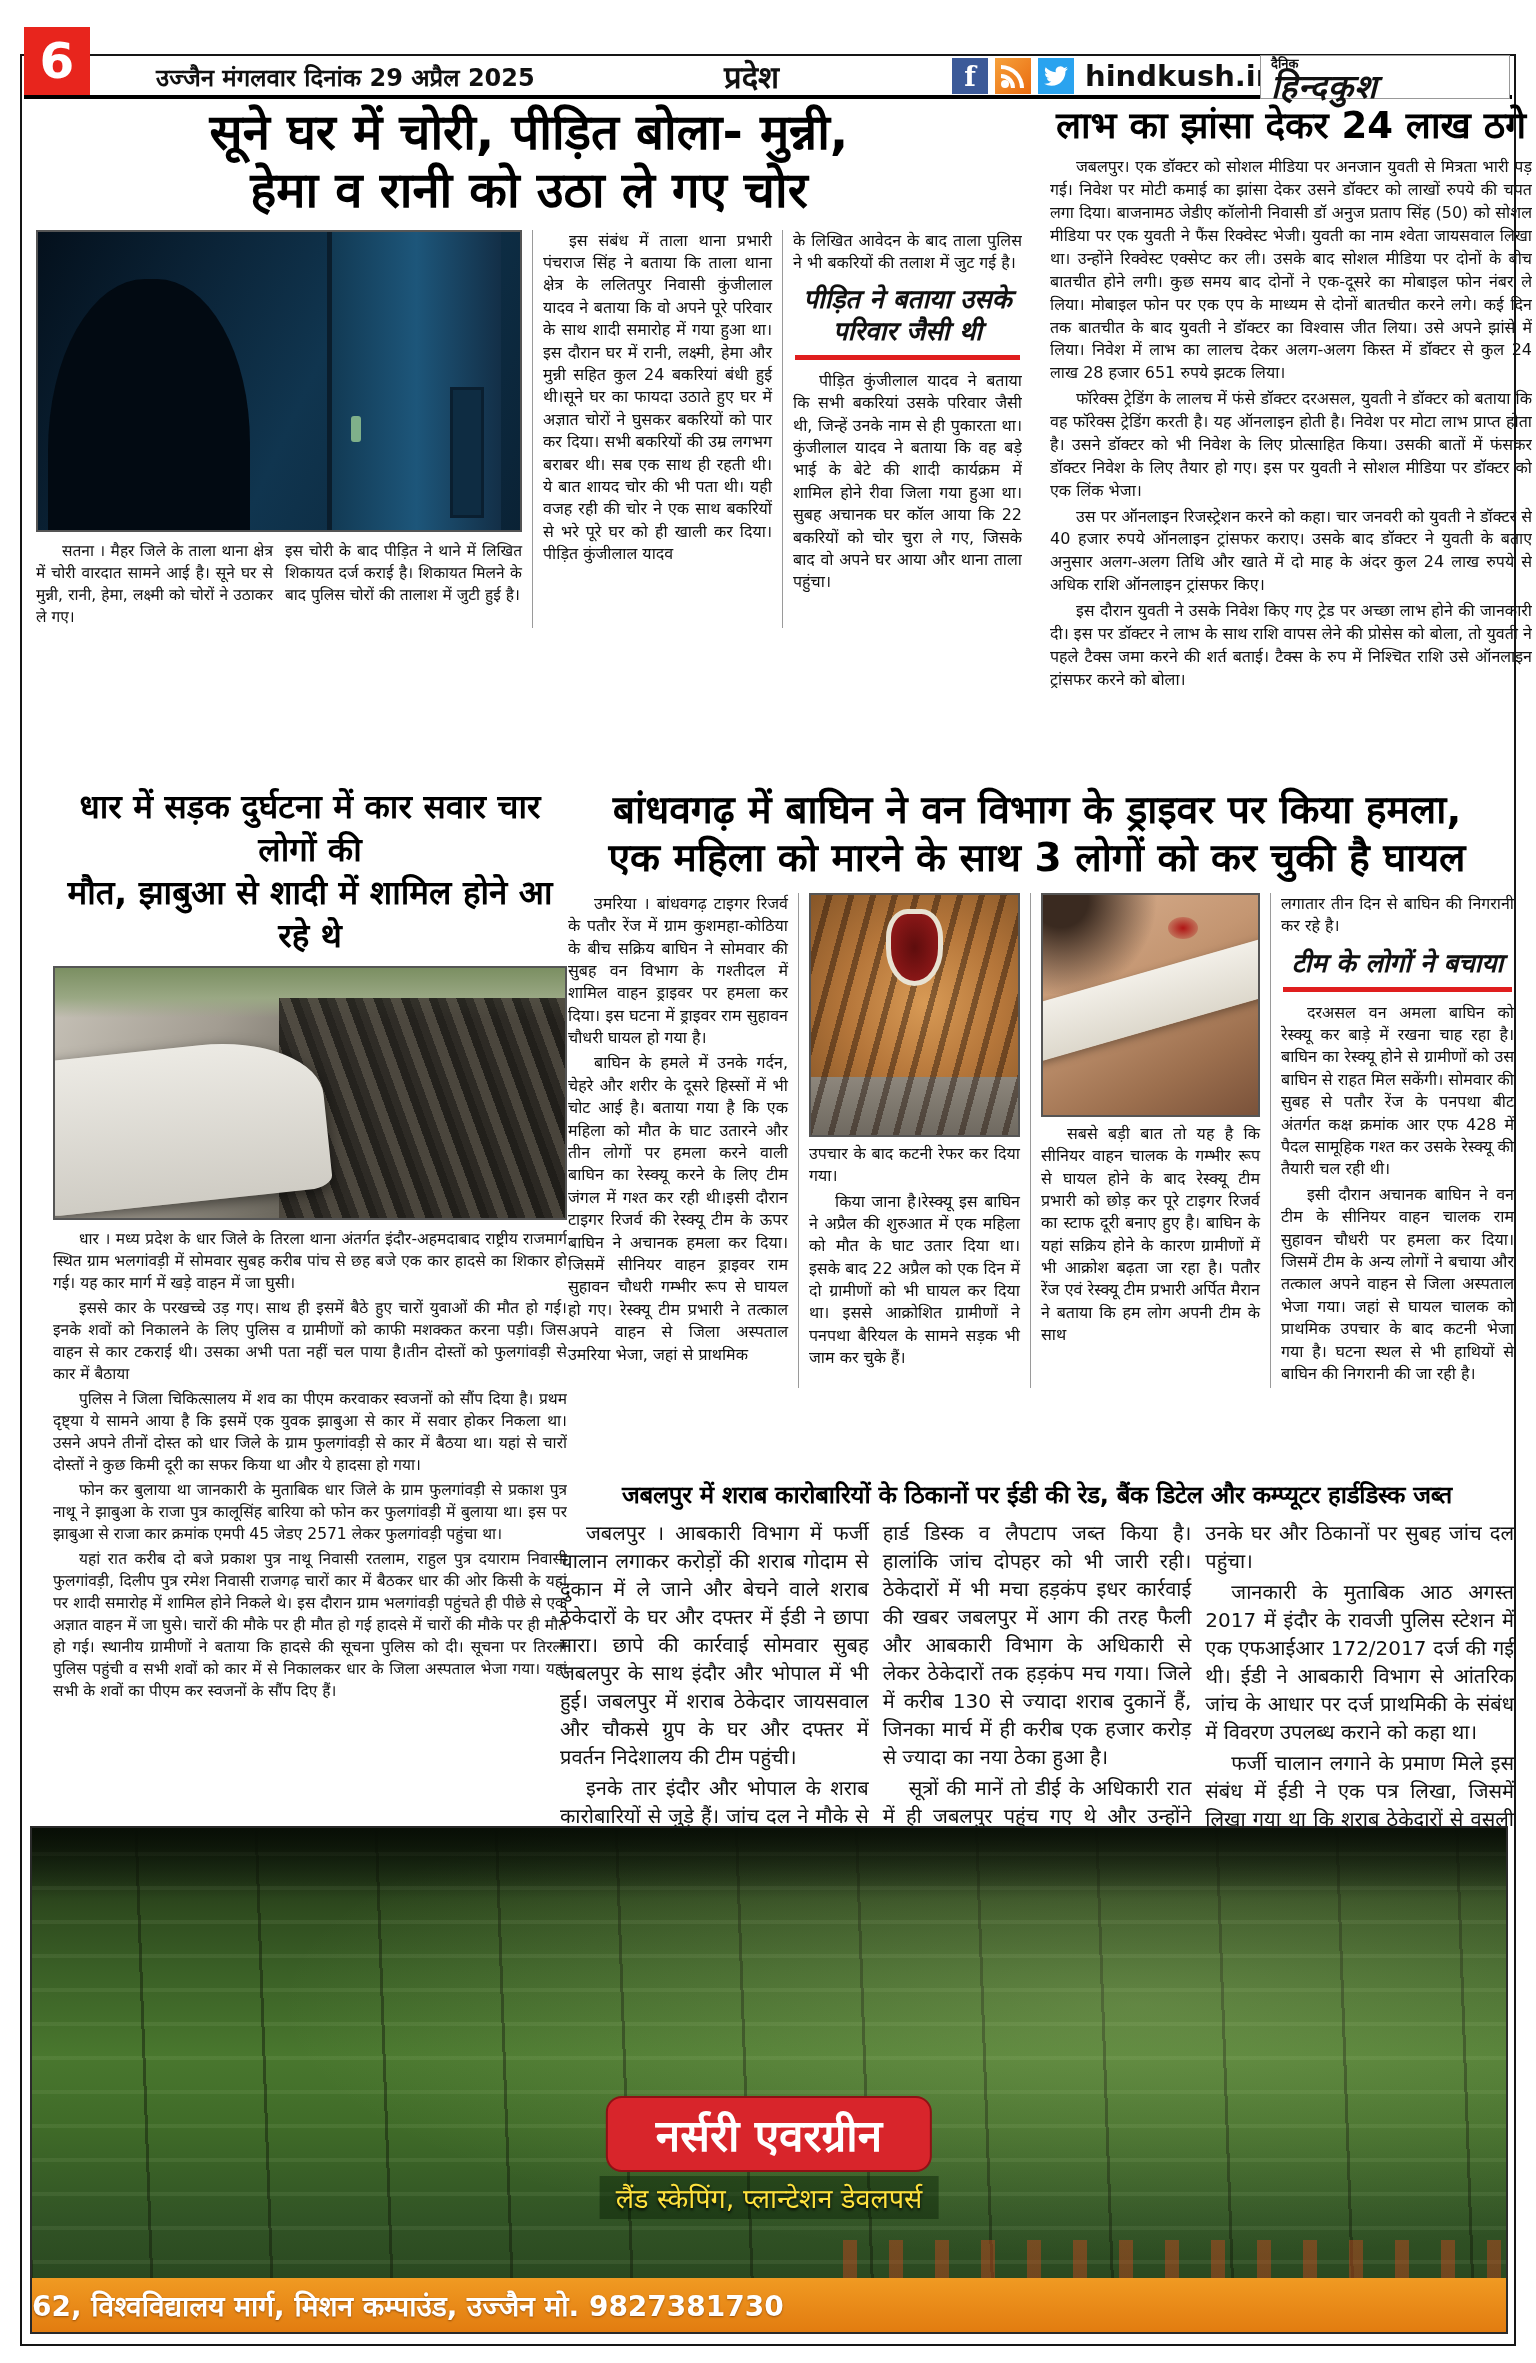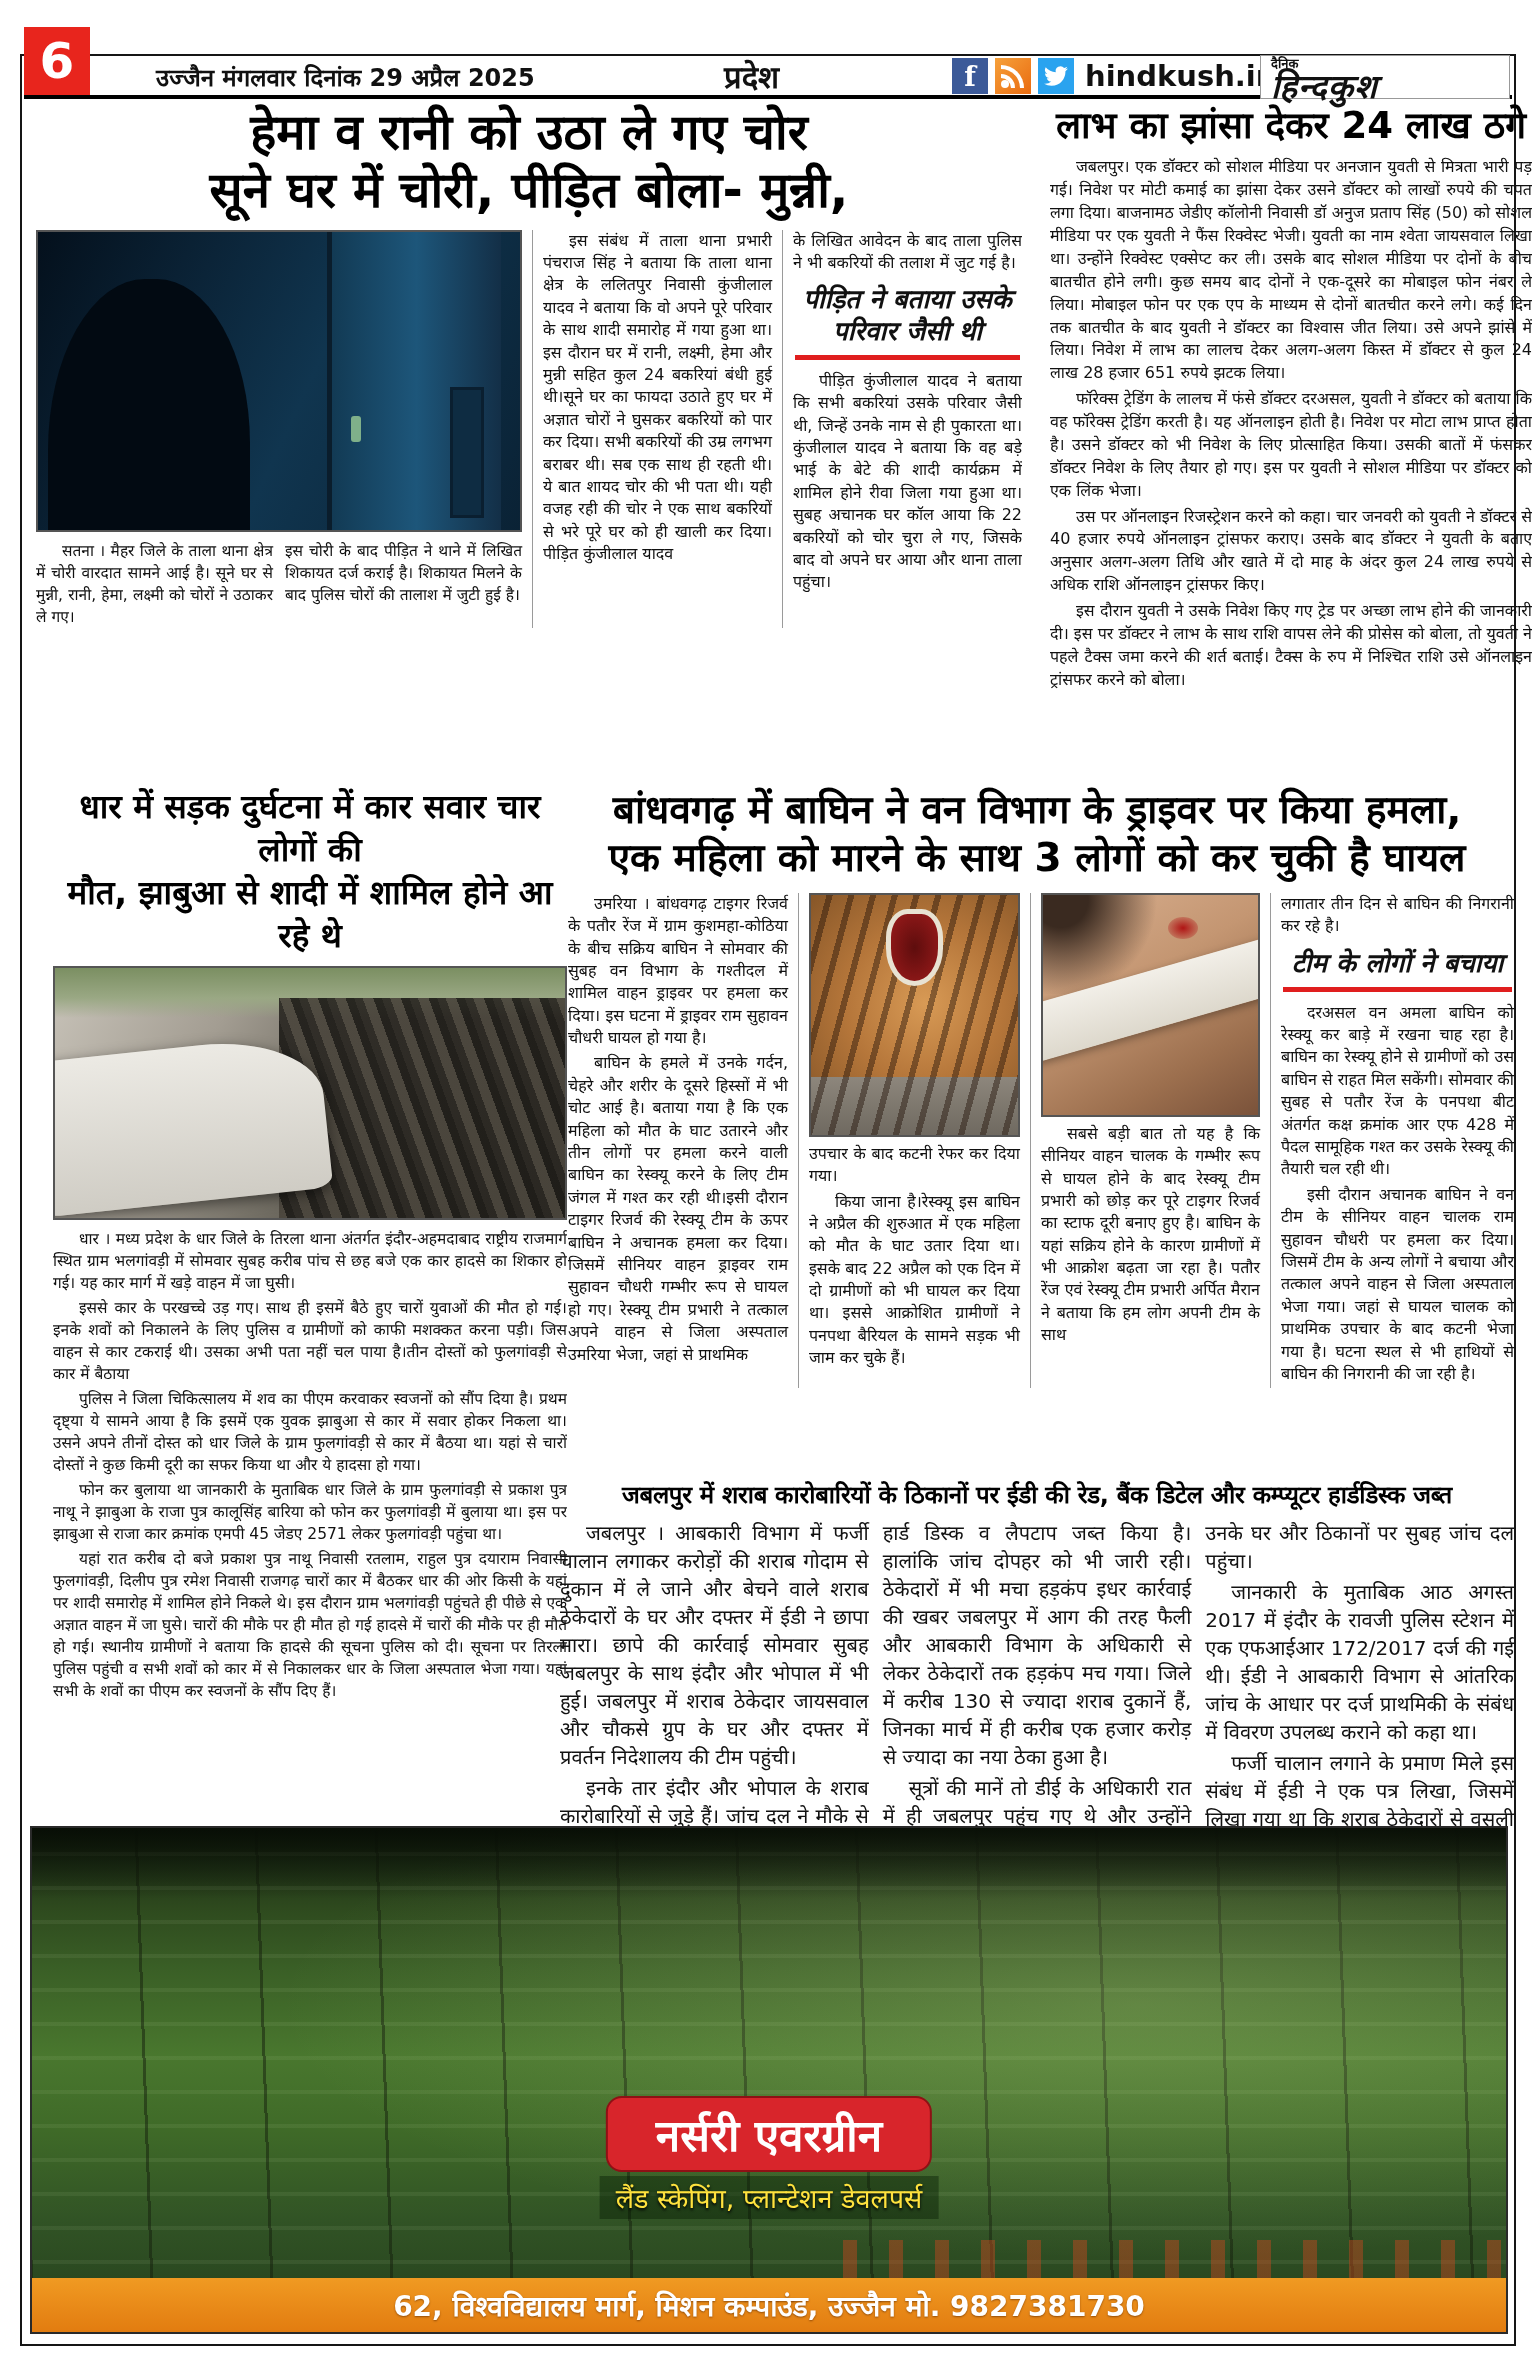--- a/index.html
+++ b/index.html
@@ -122,21 +122,21 @@
               background:linear-gradient(180deg,rgba(5,10,4,.85),rgba(5,10,4,0)); }
   .ad-pots { position:absolute; bottom:42px; right:0; width:45%; height:10%; opacity:.55;
              background:repeating-linear-gradient(90deg,rgba(205,70,30,.8) 0 14px,rgba(0,0,0,0) 14px 46px); }
   .ad-title { position:absolute; left:50%; transform:translateX(-50%); top:268px;
               background:#d8252b; color:#fff; font-size:44px; font-weight:800;
               padding:6px 48px; border-radius:16px; border:2px solid #8e1115; white-space:nowrap; }
   .ad-sub { position:absolute; left:50%; transform:translateX(-50%); top:348px;
             color:#ffe23e; font-size:27px; font-weight:400; white-space:nowrap;
             background:rgba(0,20,0,.38); padding:3px 16px; text-shadow:0 2px 3px #000; }
   .ad-address { position:absolute; left:0; right:0; bottom:0; background:linear-gradient(180deg,#f09a22,#e27c10);
-                color:#fff; font-size:28px; font-weight:800; text-align:center; padding:8px 0;
+                color:#fff; font-size:28px; font-weight:800; padding:8px 0;
                 text-shadow:0 1px 2px rgba(90,40,0,.6);margin-top:13px; }
 </style>
 </head>
 <body>
 
 <div class="frame"></div>
 
 <div class="page-num">6</div>
 
 <header class="hdr">
@@ -157,22 +157,22 @@
     <span class="site-name">hindkush.in</span>
   </div>
   <div class="masthead-box">
     <span class="masthead-tag">दैनिक</span>
     <span class="masthead">हिन्दकुश</span>
   </div>
 </header>
 
 <article class="theft">
   <div class="headline">
+    <div>सूने घर में चोरी, पीड़ित बोला- मुन्नी,</div>
     <div>हेमा व रानी को उठा ले गए चोर</div>
-    <div>सूने घर में चोरी, पीड़ित बोला- मुन्नी,</div>
   </div>
   <div class="theft-grid">
     <div>
       <div class="photo photo-thief">
         <div class="thief-figure"></div>
         <div class="door">
           <div class="door-panel"></div>
         </div>
         <div class="door-knob"></div>
       </div>

